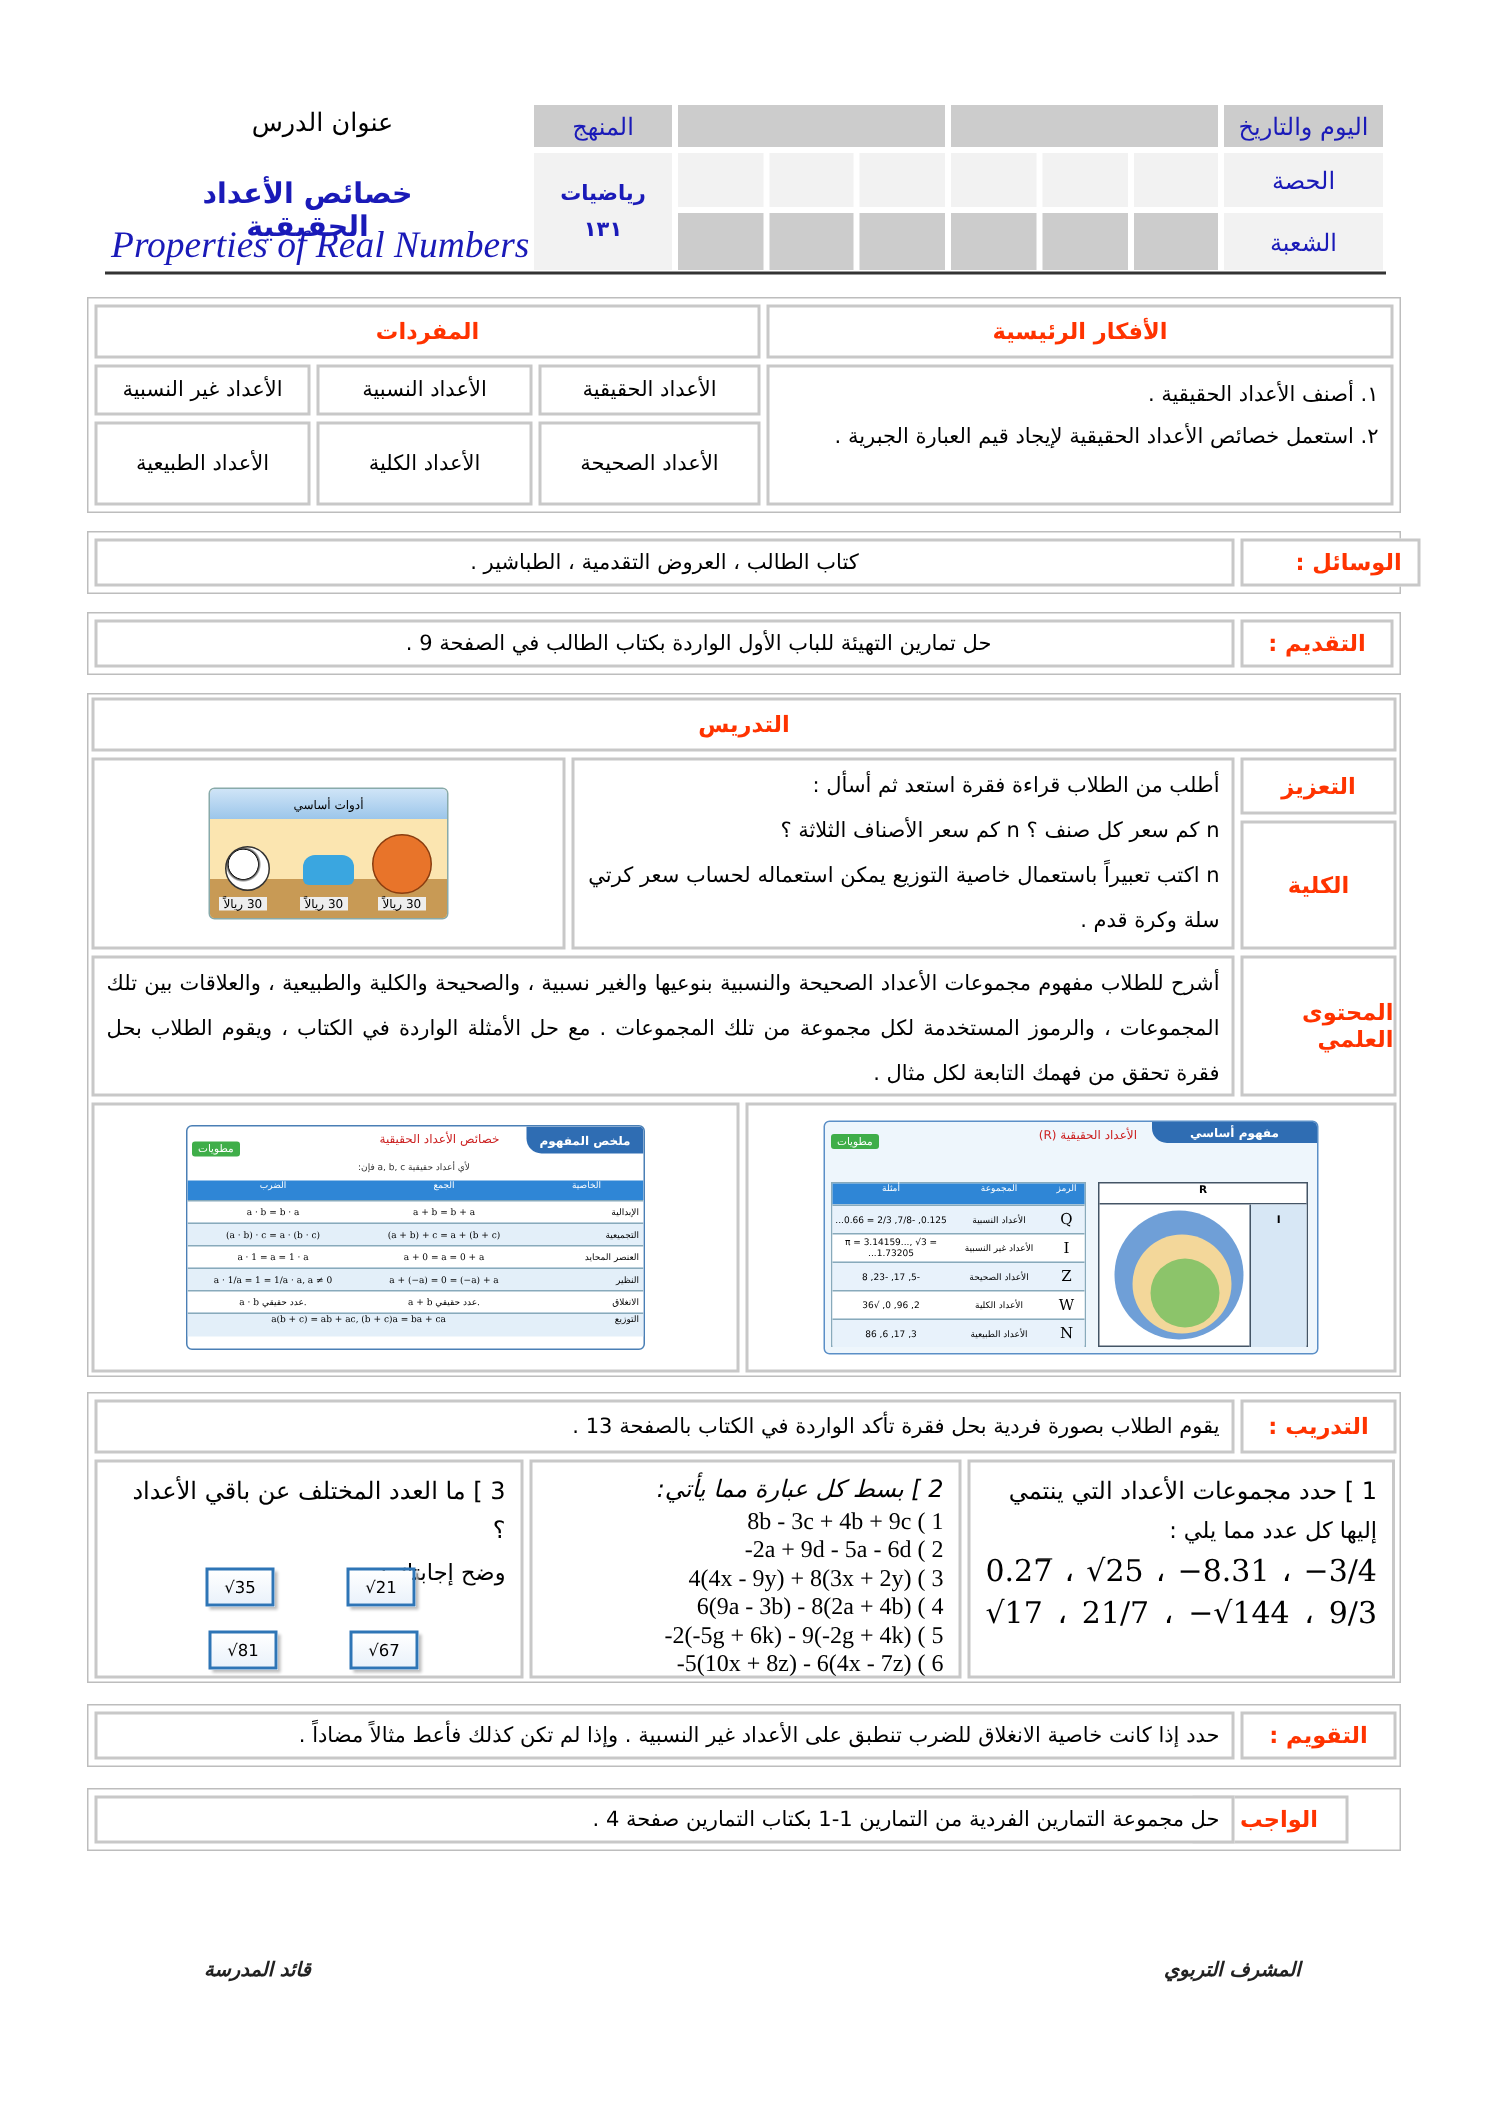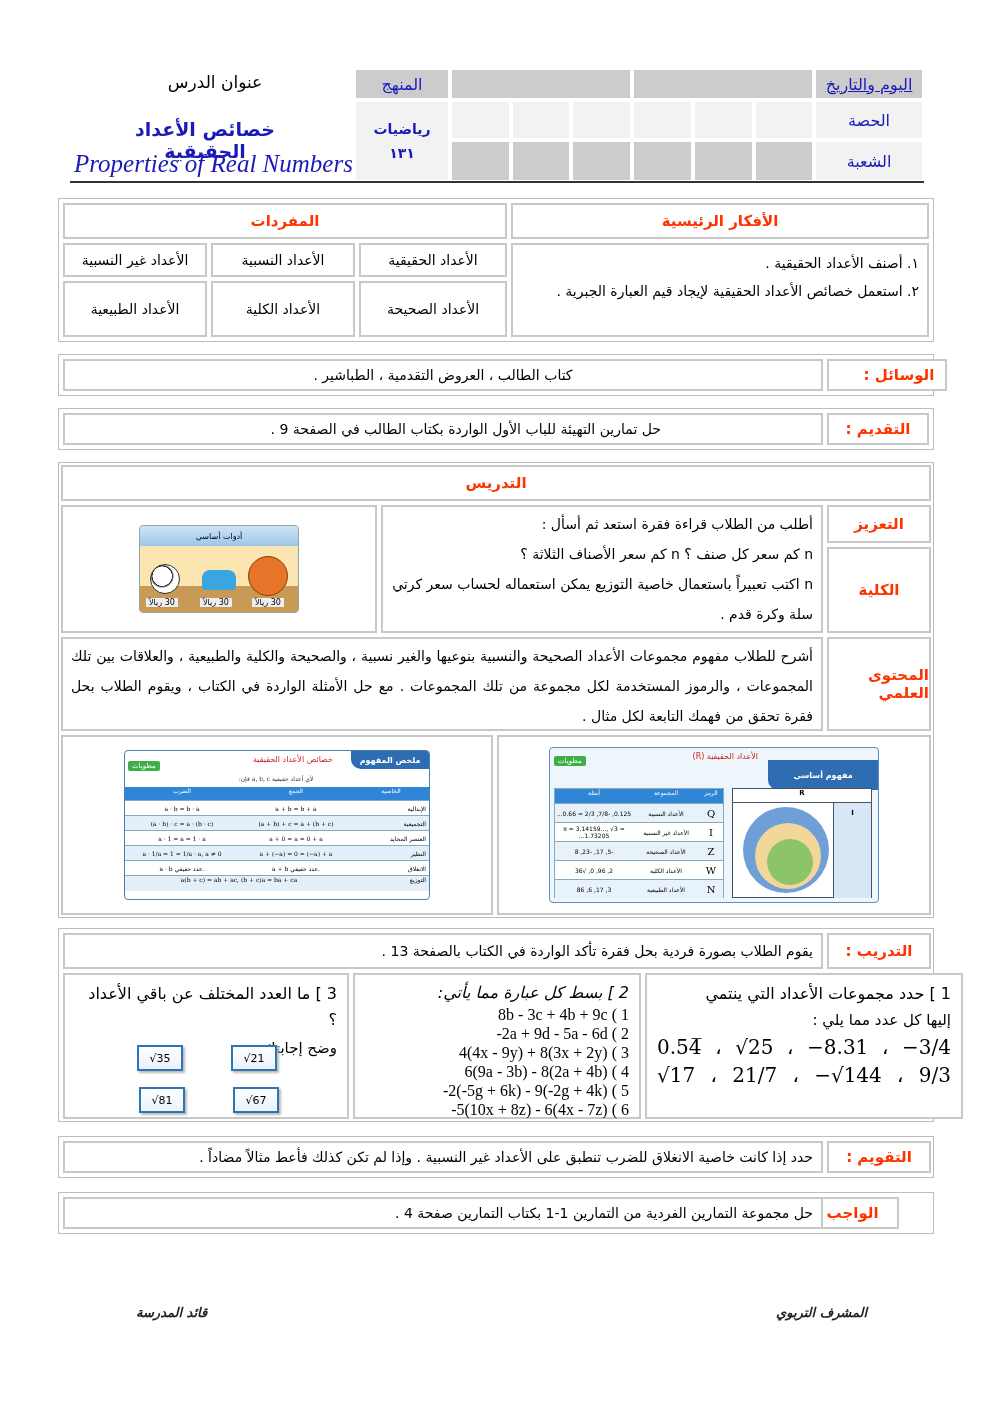--- a/index.html
+++ b/index.html
@@ -30,21 +30,21 @@
   .math { font-family: "DejaVu Serif", serif; direction: ltr; }
   .expr { font-family: "Liberation Serif", serif; font-size: 16px; line-height: 19px; text-align: right; }
   .sqrt-btn { position: absolute; width: 46px; height: 26px; border: 2px solid #2e75b6; background: linear-gradient(#fff,#eaf2fb); box-shadow: 2px 2px 2px #bbb; display:flex; align-items:center; justify-content:center; font-size: 11px; direction:ltr; }
 
   .sig { position: absolute; font-family: "DejaVu Serif", serif; font-style: italic; font-weight: bold; font-size: 13px; color: #222; }
 </style>
 </head>
 <body>
 
 <div>
-  <div class="hdr-cell gray blue-txt" style="left:816px;top:70px;width:106px;height:28px;text-decoration:underline;">اليوم والتاريخ</div>
+  <div class="hdr-cell gray blue-txt" style="left:816px;top:70px;width:106px;height:28px;">اليوم والتاريخ</div>
   <div class="hdr-cell gray" style="left:634px;top:70px;width:178px;height:28px;"></div>
   <div class="hdr-cell gray" style="left:452px;top:70px;width:178px;height:28px;"></div>
 
   <div class="hdr-cell light blue-txt" style="left:816px;top:102px;width:106px;height:36px;">الحصة</div>
   <div class="hdr-cell light blue-txt" style="left:816px;top:142px;width:106px;height:38px;">الشعبة</div>
 
   <div class="hdr-cell light" style="left:756px;top:102px;width:56px;height:36px;"></div>
   <div class="hdr-cell light" style="left:695px;top:102px;width:57px;height:36px;"></div>
   <div class="hdr-cell light" style="left:634px;top:102px;width:57px;height:36px;"></div>
   <div class="hdr-cell light" style="left:573px;top:102px;width:57px;height:36px;"></div>
@@ -121,21 +121,21 @@
       <div class="mini" style="position:absolute;left:60px;top:72px;background:#eee;padding:0 3px;">30 ريالاً</div>
       <div class="mini" style="position:absolute;left:112px;top:72px;background:#eee;padding:0 3px;">30 ريالاً</div>
     </div>
   </div>
 
   <div class="cell red lbl" style="left:768px;top:174px;width:104px;height:94px;">المحتوى العلمي</div>
   <div class="cell body-txt" style="left:2px;top:174px;width:762px;height:94px;display:block;padding:2px 8px;text-align:justify;">أشرح للطلاب مفهوم مجموعات الأعداد الصحيحة والنسبية بنوعيها والغير نسبية ، والصحيحة والكلية والطبيعية ، والعلاقات بين تلك المجموعات ، والرموز المستخدمة لكل مجموعة من تلك المجموعات . مع حل الأمثلة الواردة في الكتاب ، ويقوم الطلاب بحل فقرة تحقق من فهمك التابعة لكل مثال .</div>
 
   <div class="cell" style="left:438px;top:272px;width:434px;height:180px;">
     <div class="img-box" style="position:relative;width:330px;height:156px;background:#eef6fc;border-color:#5b8fc7;">
-      <div style="position:absolute;right:0;top:12px;width:110px;height:30px;background:#2f6db3;color:#fff;font-size:8px;font-weight:bold;display:flex;align-items:center;justify-content:center;border-radius:0 0 0 10px;">مفهوم أساسي</div>
+      <div style="position:absolute;right:0;top:0;width:110px;height:14px;background:#2f6db3;color:#fff;font-size:8px;font-weight:bold;display:flex;align-items:center;justify-content:center;border-radius:0 0 0 10px;">مفهوم أساسي</div>
       <div style="position:absolute;right:120px;top:4px;font-size:8px;color:#c22;">الأعداد الحقيقية (R)</div>
       <div style="position:absolute;left:4px;top:8px;background:#3fae49;color:#fff;font-size:7px;padding:1px 4px;border-radius:2px;">مطويات</div>
 
       <div style="position:absolute;left:4px;top:40px;width:170px;height:110px;background:#fff;border:1px solid #8ab;">
         <div style="display:flex;height:14px;background:#2f86d6;color:#fff;font-size:6px;">
           <div style="width:24px;text-align:center;">الرمز</div>
           <div style="width:66px;text-align:center;">المجموعة</div>
           <div style="flex:1;text-align:center;">أمثلة</div>
         </div>
         <div id="sets-rows">
@@ -222,25 +222,25 @@
         </div>
       </div>
     </div>
   </div>
 </div>
 
 <div class="frame" style="left:58px;top:928px;width:876px;height:194px;">
   <div class="cell red lbl" style="left:768px;top:4px;width:104px;height:36px;">التدريب :</div>
   <div class="cell" style="left:4px;top:4px;width:760px;height:36px;justify-content:flex-start;padding-right:8px;">يقوم الطلاب بصورة فردية بحل فقرة تأكد الواردة في الكتاب بالصفحة   13   .</div>
 
-  <div class="q-box" style="left:586px;top:44px;width:318px;height:146px;">
+  <div class="q-box" style="left:586px;top:44px;width:285px;height:146px;">
     <div style="line-height:26px;">1 ] حدد مجموعات الأعداد التي ينتمي</div>
     <div style="line-height:26px;font-size:15px;">إليها كل عدد مما يلي :</div>
     <div class="math" style="display:flex;justify-content:space-between;font-size:20px;line-height:28px;">
-      <span>0.54̅</span>
+      <span>0.27̅</span>
         <span>،</span>
       <span>√25</span>
         <span>،</span>
       <span>−8.31</span>
         <span>،</span>
       <span>−3/4</span>
     </div>
     <div class="math" style="display:flex;justify-content:space-between;font-size:20px;line-height:28px;">
       <span>√17</span>
         <span>،</span>

